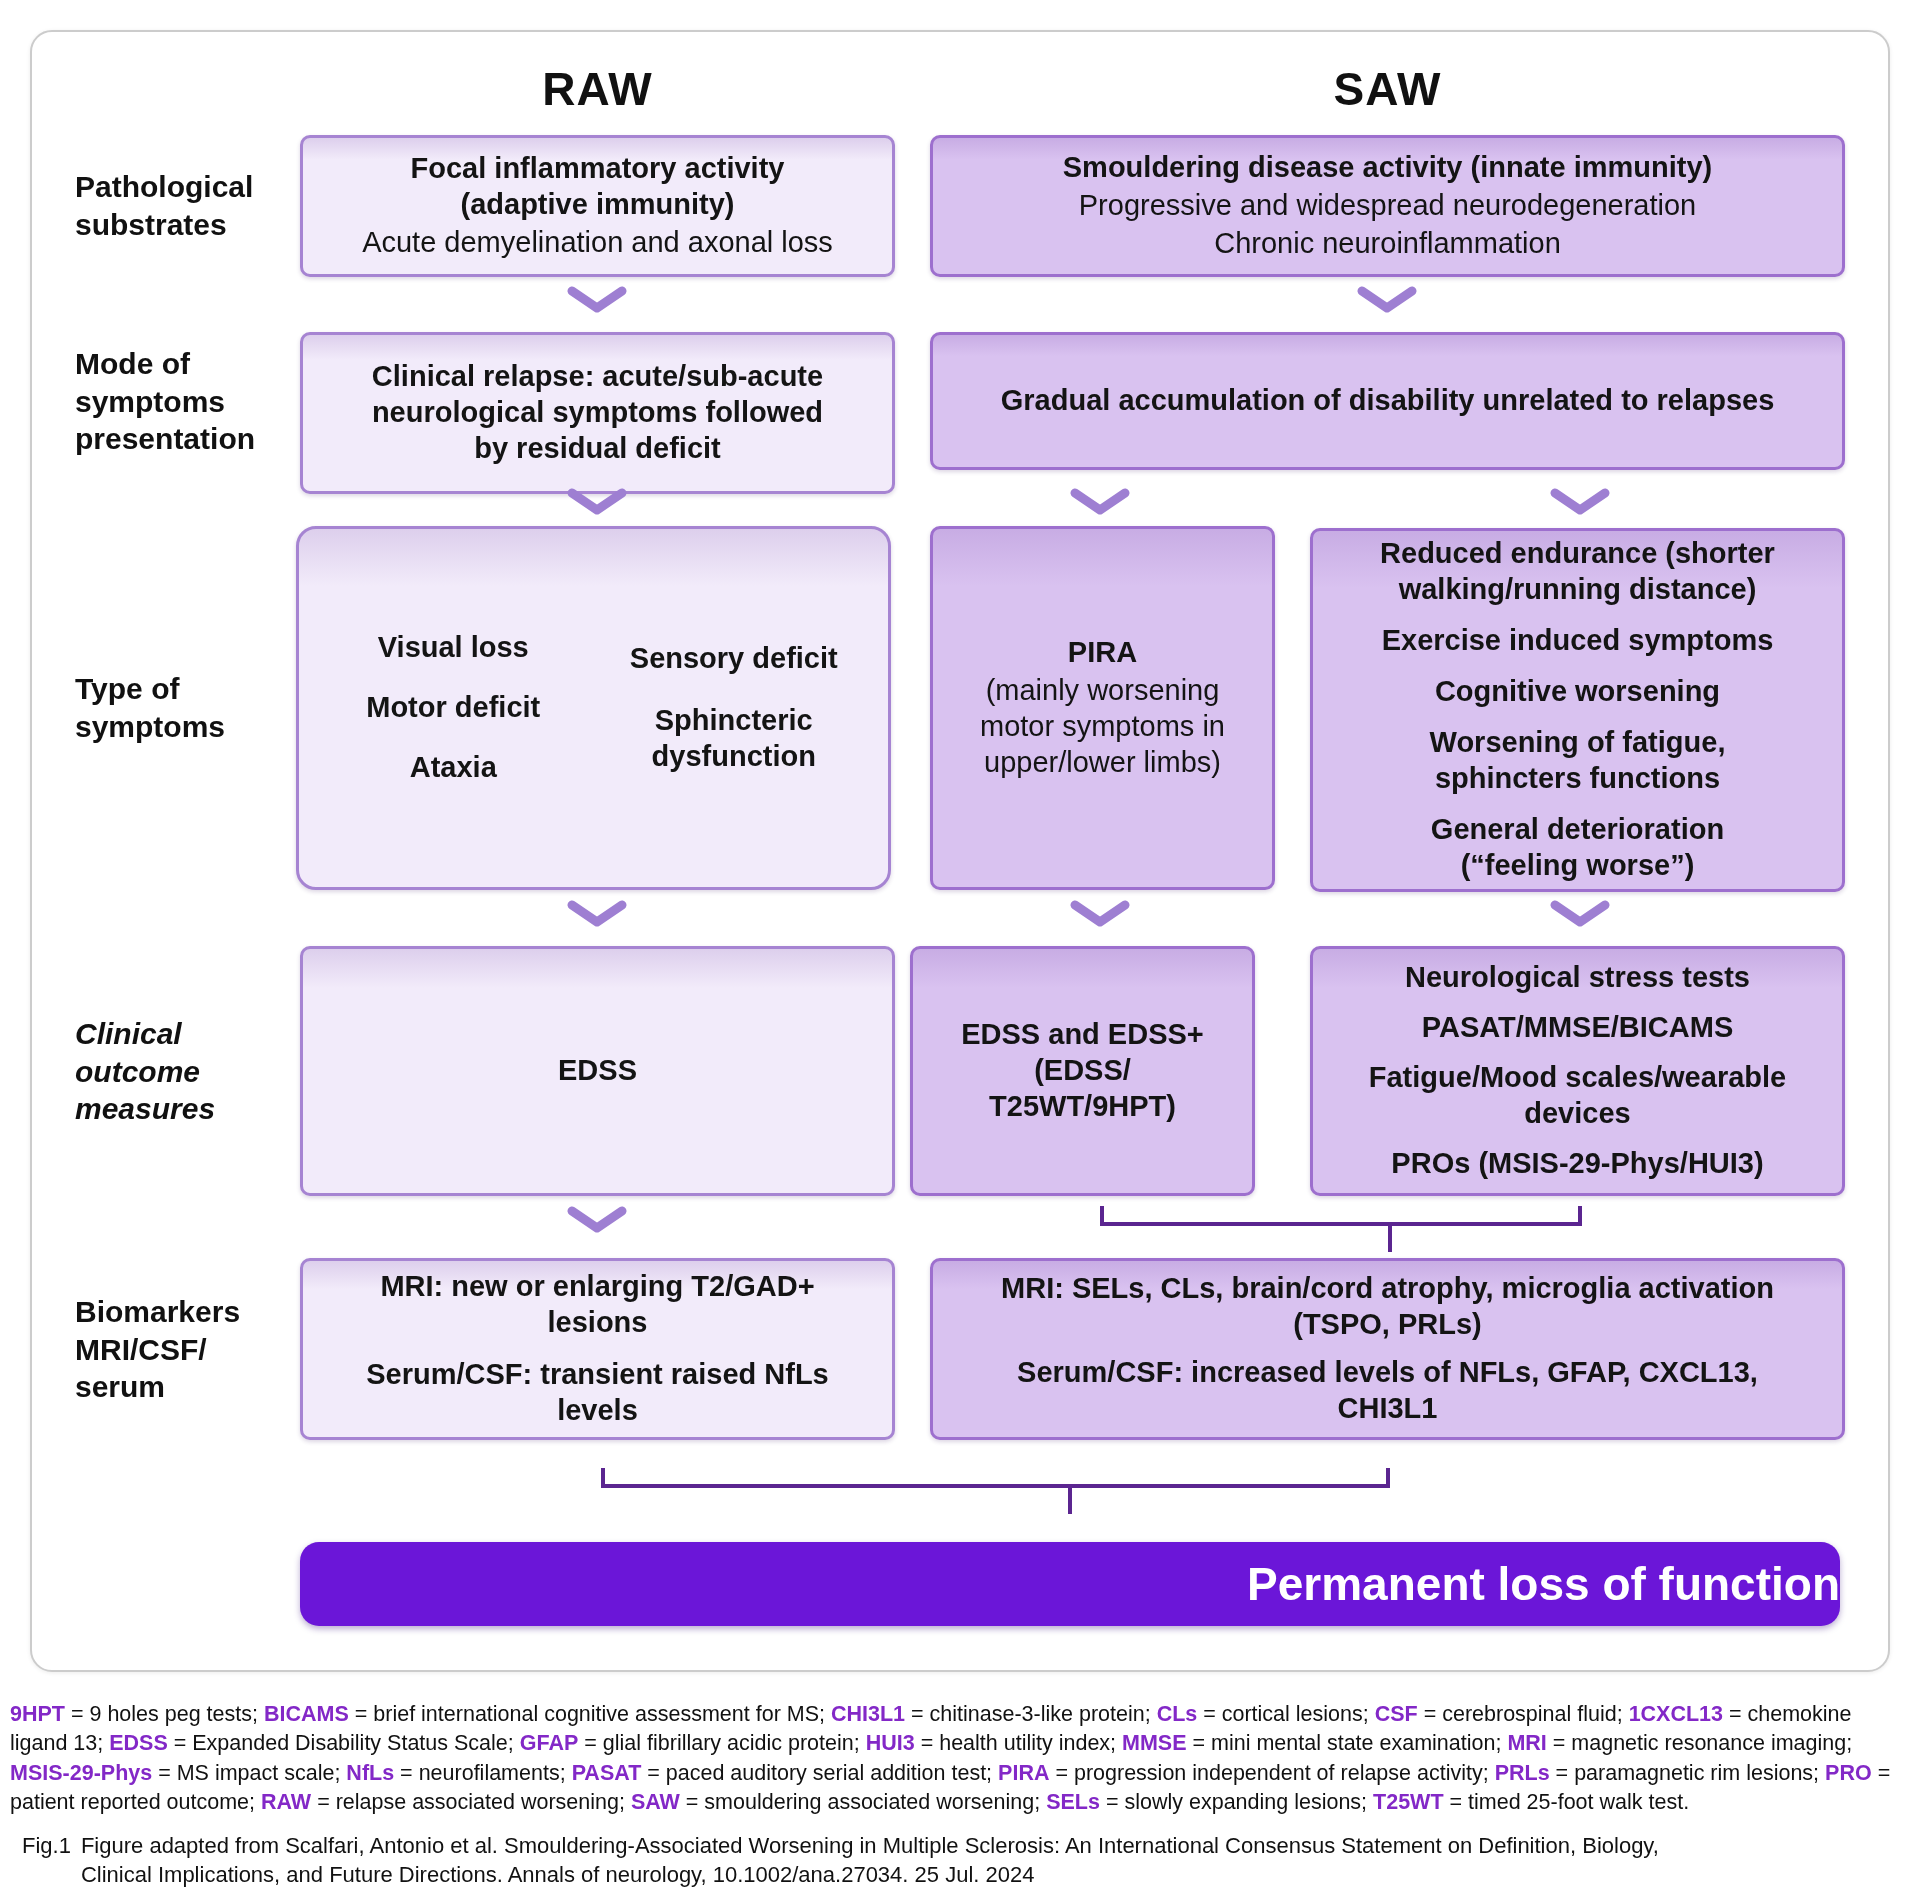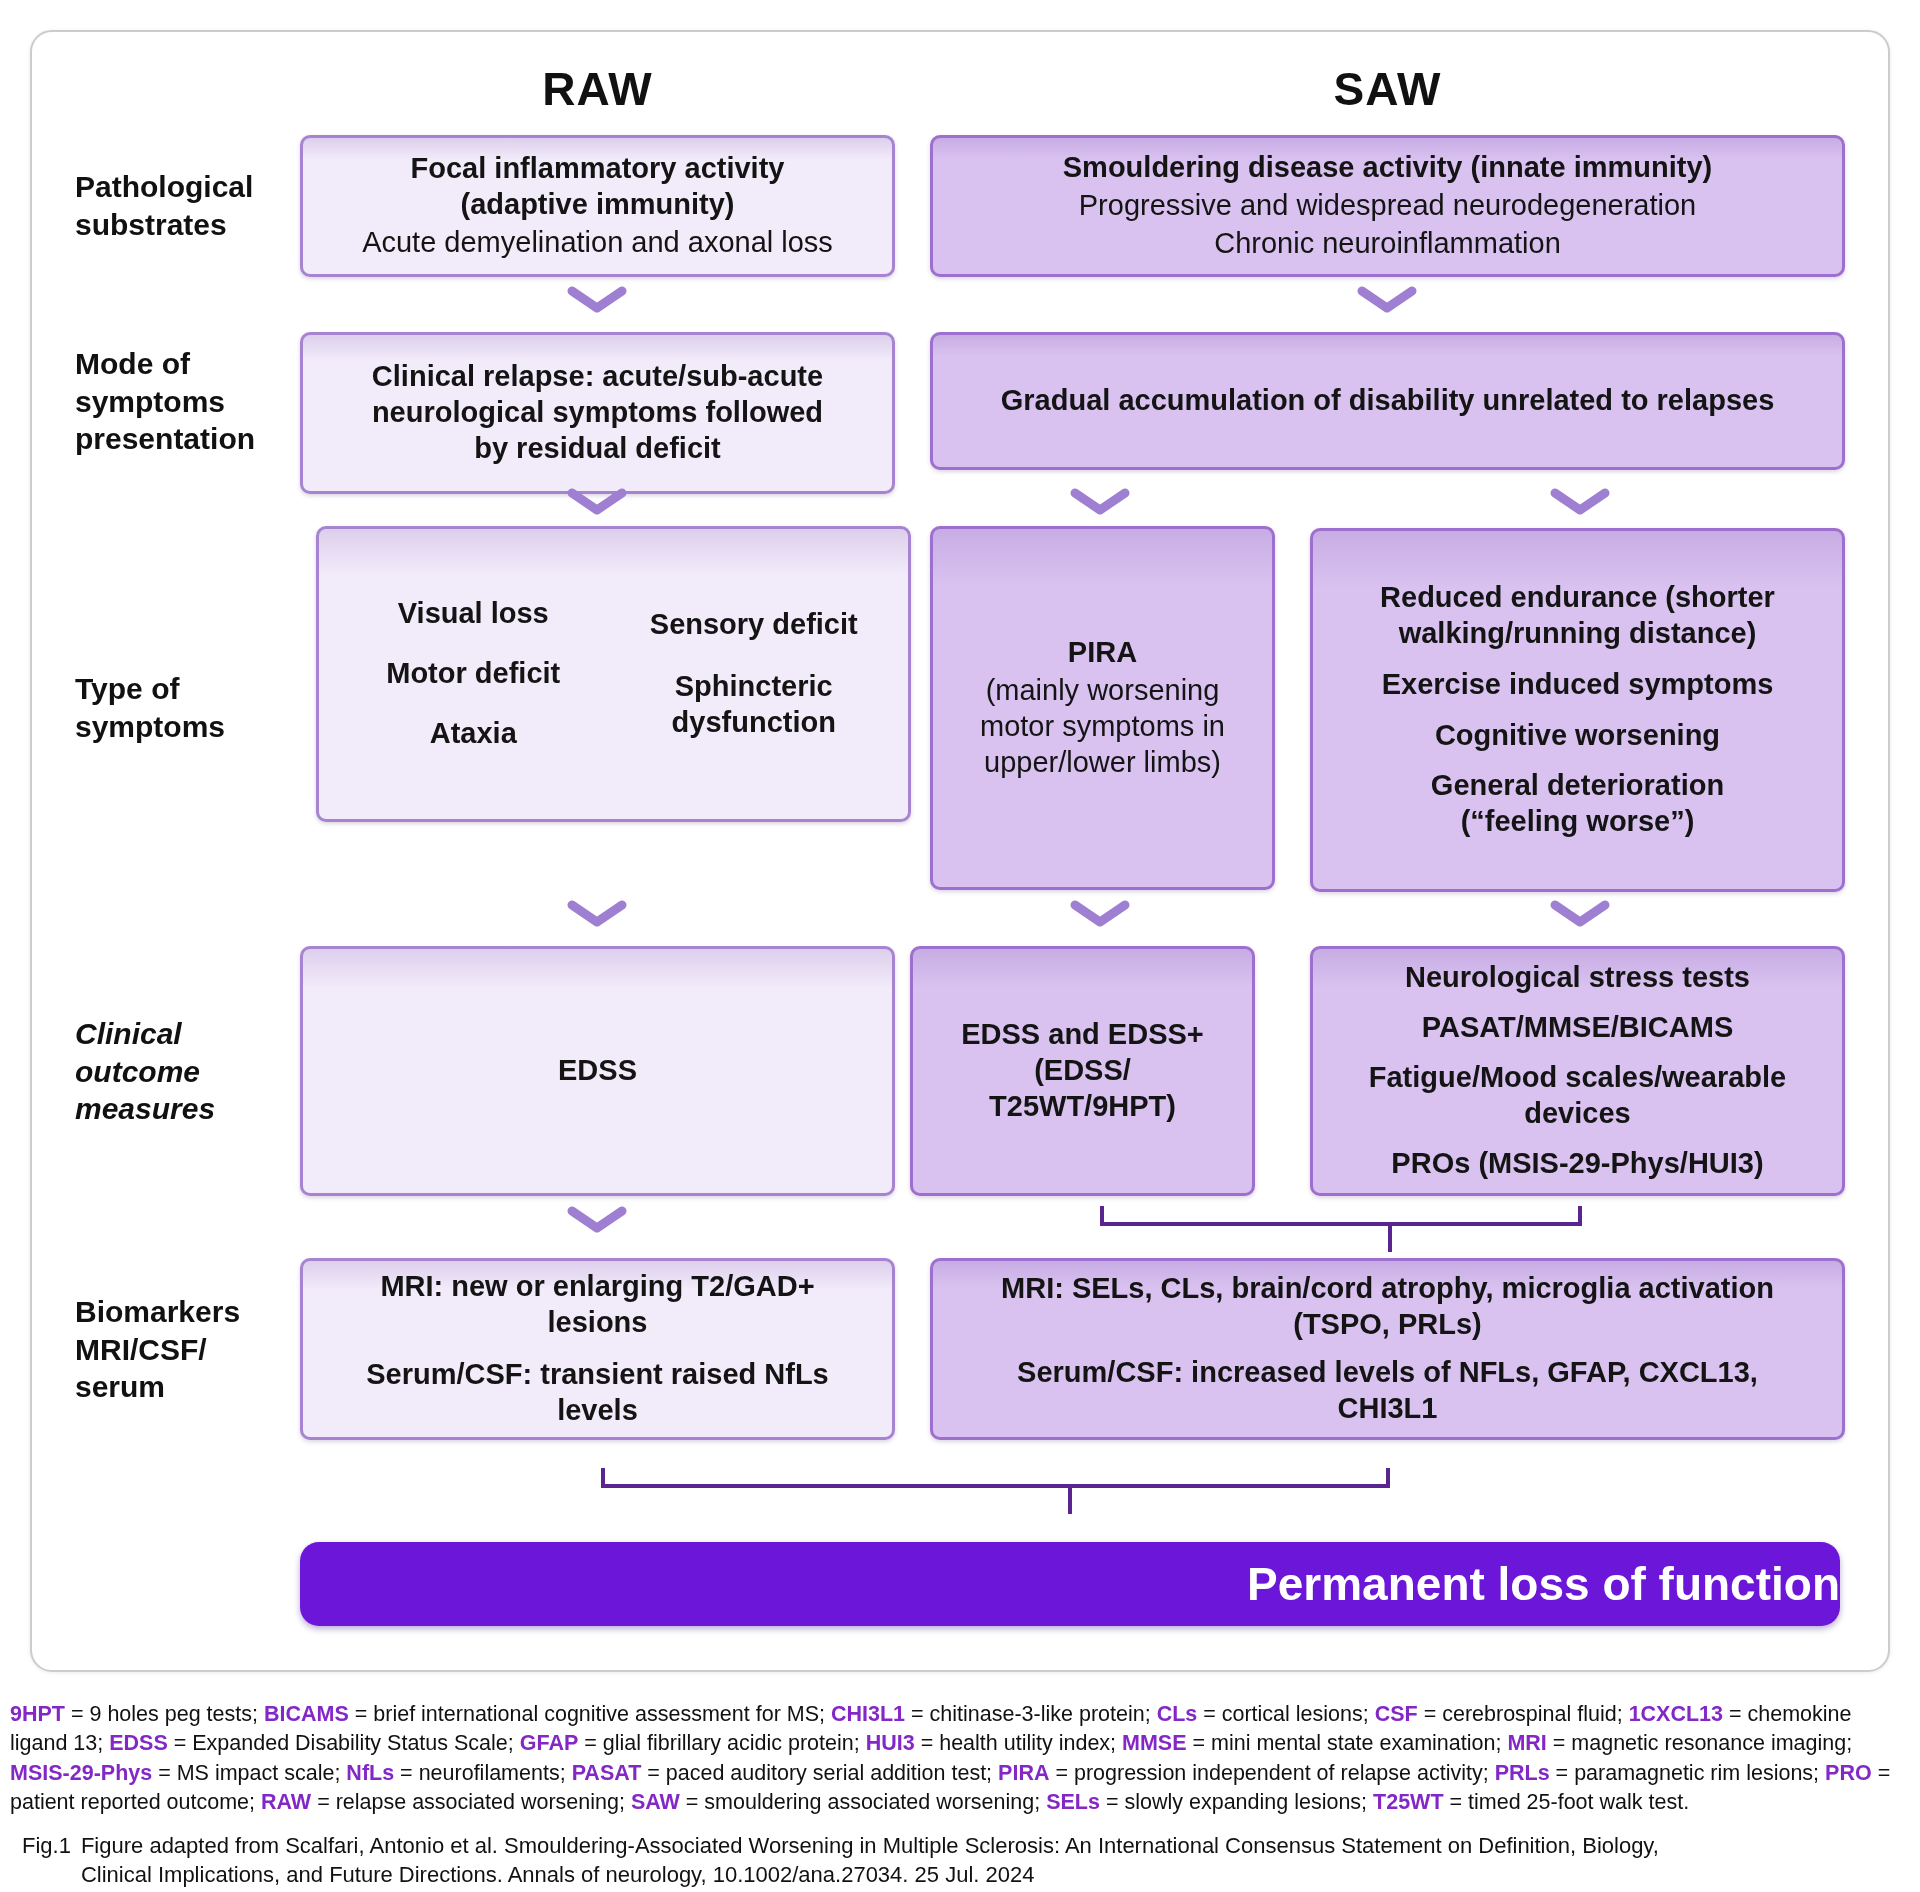--- a/index.html
+++ b/index.html
@@ -52,21 +52,21 @@
   .citation{
     left:22px;top:1832px;display:flex;font-size:22px;line-height:1.3;color:#111;
   }
   .citation .pfx{margin-right:10px;white-space:nowrap;}
   .citation .txt{width:1650px;}
   
   #b-raw-path {left:300px;top:135px;width:595px;height:142px;}
   #b-saw-path {left:930px;top:135px;width:915px;height:142px;}
   #b-raw-mode {left:300px;top:332px;width:595px;height:162px;}
   #b-saw-mode {left:930px;top:332px;width:915px;height:138px;}
-  #b-raw-sym  {left:316px;top:526px;width:595px;height:296px;}
+  #b-raw-sym  {left:296px;top:526px;width:595px;height:364px;border-radius:20px;}
   #b-saw-pira {left:930px;top:526px;width:345px;height:364px;}
   #b-saw-sym  {left:1310px;top:528px;width:535px;height:364px;}
   #b-raw-out  {left:300px;top:946px;width:595px;height:250px;}
   #b-saw-edss {left:910px;top:946px;width:345px;height:250px;}
   #b-saw-test {left:1310px;top:946px;width:535px;height:250px;}
   #b-raw-bio  {left:300px;top:1258px;width:595px;height:182px;}
   #b-saw-bio  {left:930px;top:1258px;width:915px;height:182px;}
 </style>
 </head>
 <body style="--raw-fill: #f2ebfa; --raw-border: #a684d2; --saw-fill: #d9c2f0; --saw-border: #9d6fce; --chev: #9e7fd2; --bracket: #5b2590; --bar: #6b16d8; --bar-text: #ffffff; --abbr: #8328c7; --text: #141414; --frame: #cccccc;">
@@ -154,20 +154,22 @@
 motor symptoms in
 upper/lower limbs)</div>
     </div>
 </div>
 <div id="b-saw-sym" class="abs box med">
   <div class="lines" style="gap:15px;">
       <div class="line b">Reduced endurance (shorter
 walking/running distance)</div>
       <div class="line b">Exercise induced symptoms</div>
       <div class="line b">Cognitive worsening</div>
+      <div class="line b">Worsening of fatigue,
+sphincters functions</div>
       <div class="line b">General deterioration
 (“feeling worse”)</div>
     </div>
 </div>
 
 <div class="abs" style="left:567px;top:900px;"><svg class="chev">
       <polyline points="5,5 30,22 55,5"></polyline>
     </svg></div>
 <div class="abs" style="left:1070px;top:900px;"><svg class="chev">
       <polyline points="5,5 30,22 55,5"></polyline>

